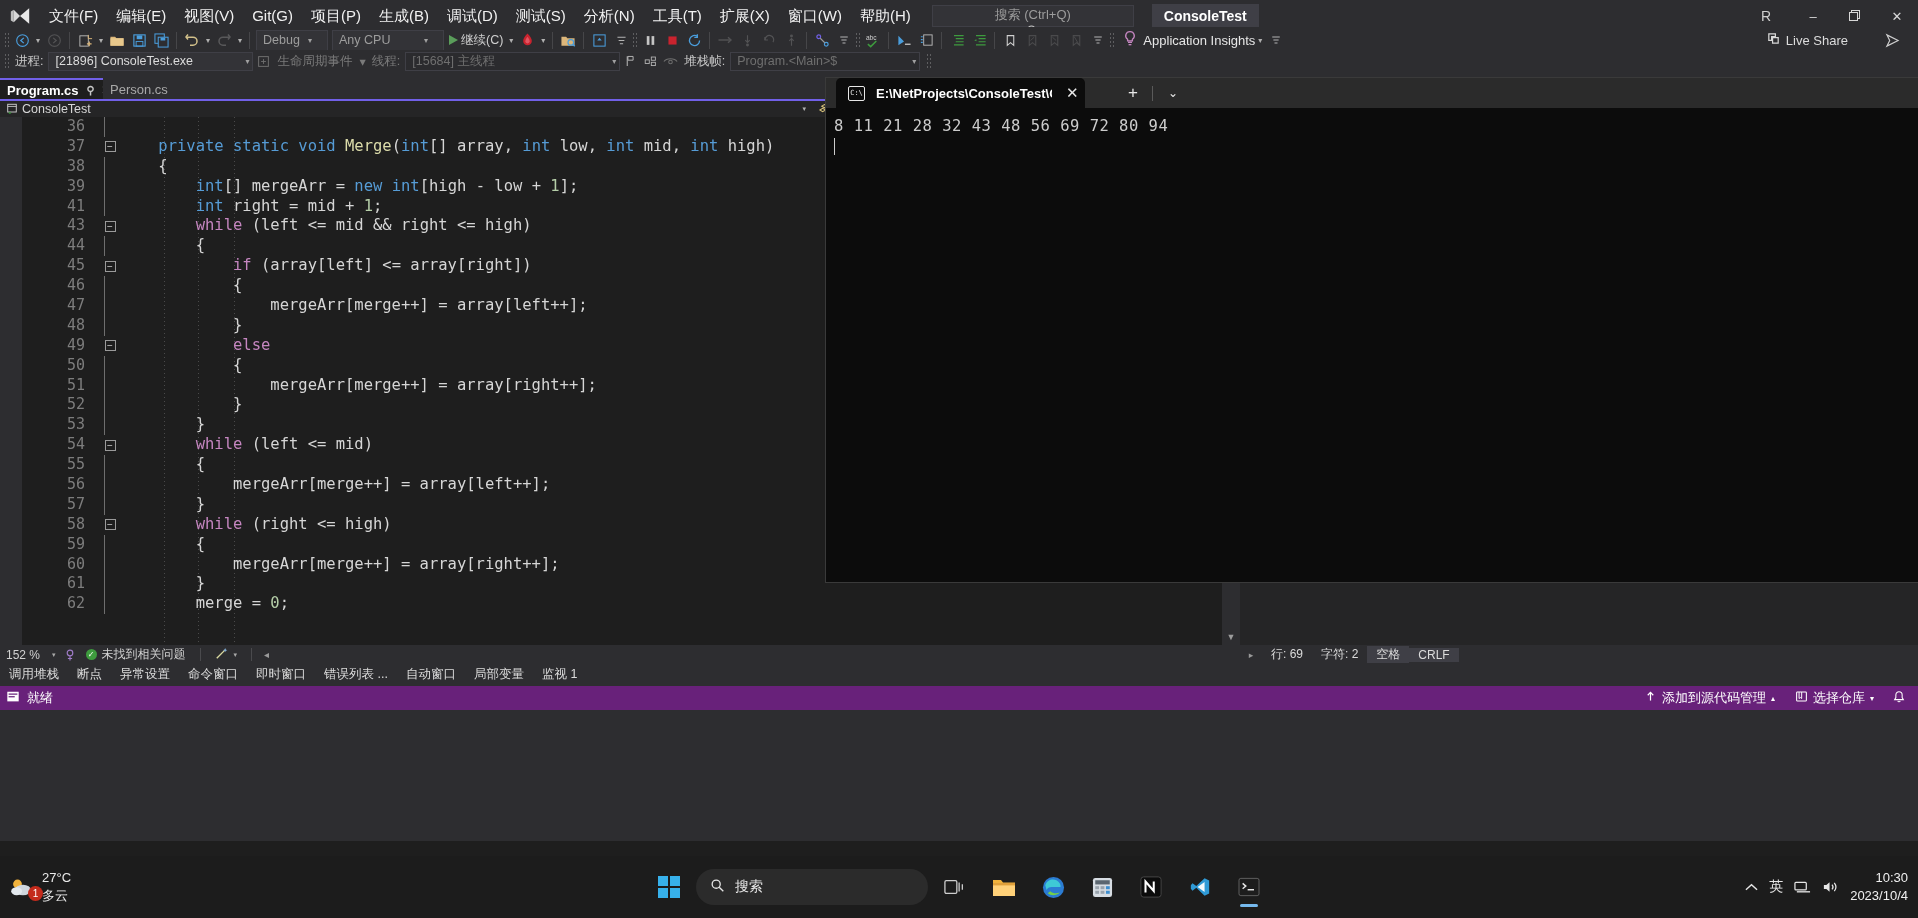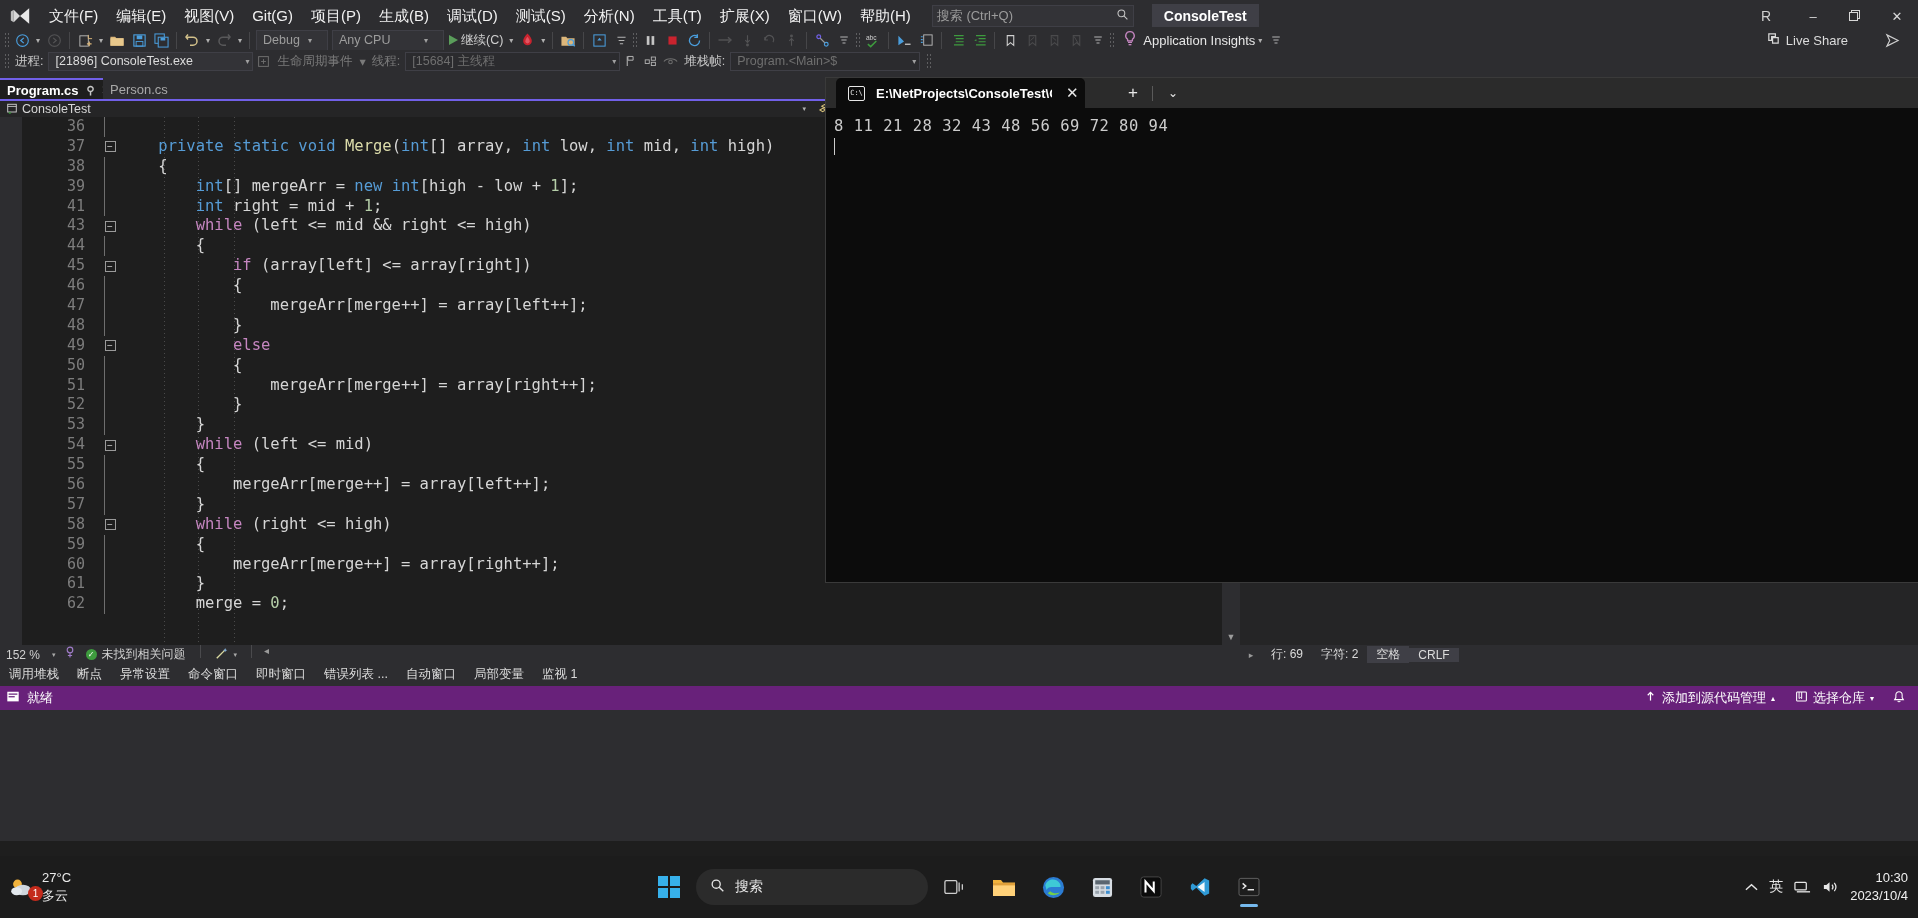--- a/index.html
+++ b/index.html
@@ -27,21 +27,21 @@
     width: 40px; height: 32px; display: flex; align-items: center; justify-content: center;
   }
   .menu-items { display: flex; align-items: center; height: 32px; }
   .menu-item {
     padding: 0 9px; height: 32px; line-height: 32px;
     font-size: 15px; color: #f1f1f1; white-space: nowrap; cursor: default;
   }
   .search-box {
     margin-left: 12px; width: 202px; height: 22px;
     background: #333337; border: 1px solid #3f3f46;
-    display: flex; align-items: center; padding: 0 4px;
+    display: flex; align-items: center; padding: 0 4px; flex-direction: column;
   }
   .search-box .ph { font-size: 13px; color: #9c9c9c; flex: 1; }
   .search-ico { color: #c5c5c5; font-size: 13px; }
   .proj-chip {
     margin-left: 18px; height: 24px; padding: 0 12px;
     background: #3f3f46; color: #ffffff; font-size: 14px; font-weight: bold;
     display: flex; align-items: center;
   }
   .win-ctl-wrap {
     position: absolute; right: 0; top: 0; height: 32px; display: flex; align-items: center;
@@ -157,21 +157,21 @@
 
   
   .vscroll { position:absolute; right:0; top:0; width:18px; height:528px; background:#2d2d30; }
   .vscroll .thumb { position:absolute; left:3px; top:118px; width:12px; height:116px; background:#5d5d60; }
   .vscroll .arrow { position:absolute; left:0; width:18px; height:16px; color:#9c9c9c;
                     font-size:9px; display:flex; align-items:center; justify-content:center; }
 
   
   .edfoot {
     position:absolute; left:0; top:645px; width: 1240px; height: 19px;
-    background: #2d2d30; display:flex; font-size:12px; color:#d2d2d2;
+    background: #2d2d30; display:flex; align-items:center; font-size:12px; color:#d2d2d2;
   }
   .zoom-combo { display:flex; align-items:center; padding:0 4px 0 6px; }
   .zoom-combo .cc { font-size:7px; color:#a9a9a9; margin-left:12px; }
   .ef-sep { width:1px; height:13px; background:#4a4a4d; margin:0 8px; }
   .ef-item { display:flex; align-items:center; gap:5px; padding: 0 6px; white-space:nowrap; }
   .ok-dot { width:11px; height:11px; border-radius:50%; background:#3e9b3e; color:#fff;
             font-size:8px; line-height:11px; text-align:center; }
 
   .toolwin-tabs {
     position:absolute; left:0; top:664px; width: 1240px; height: 20px;

